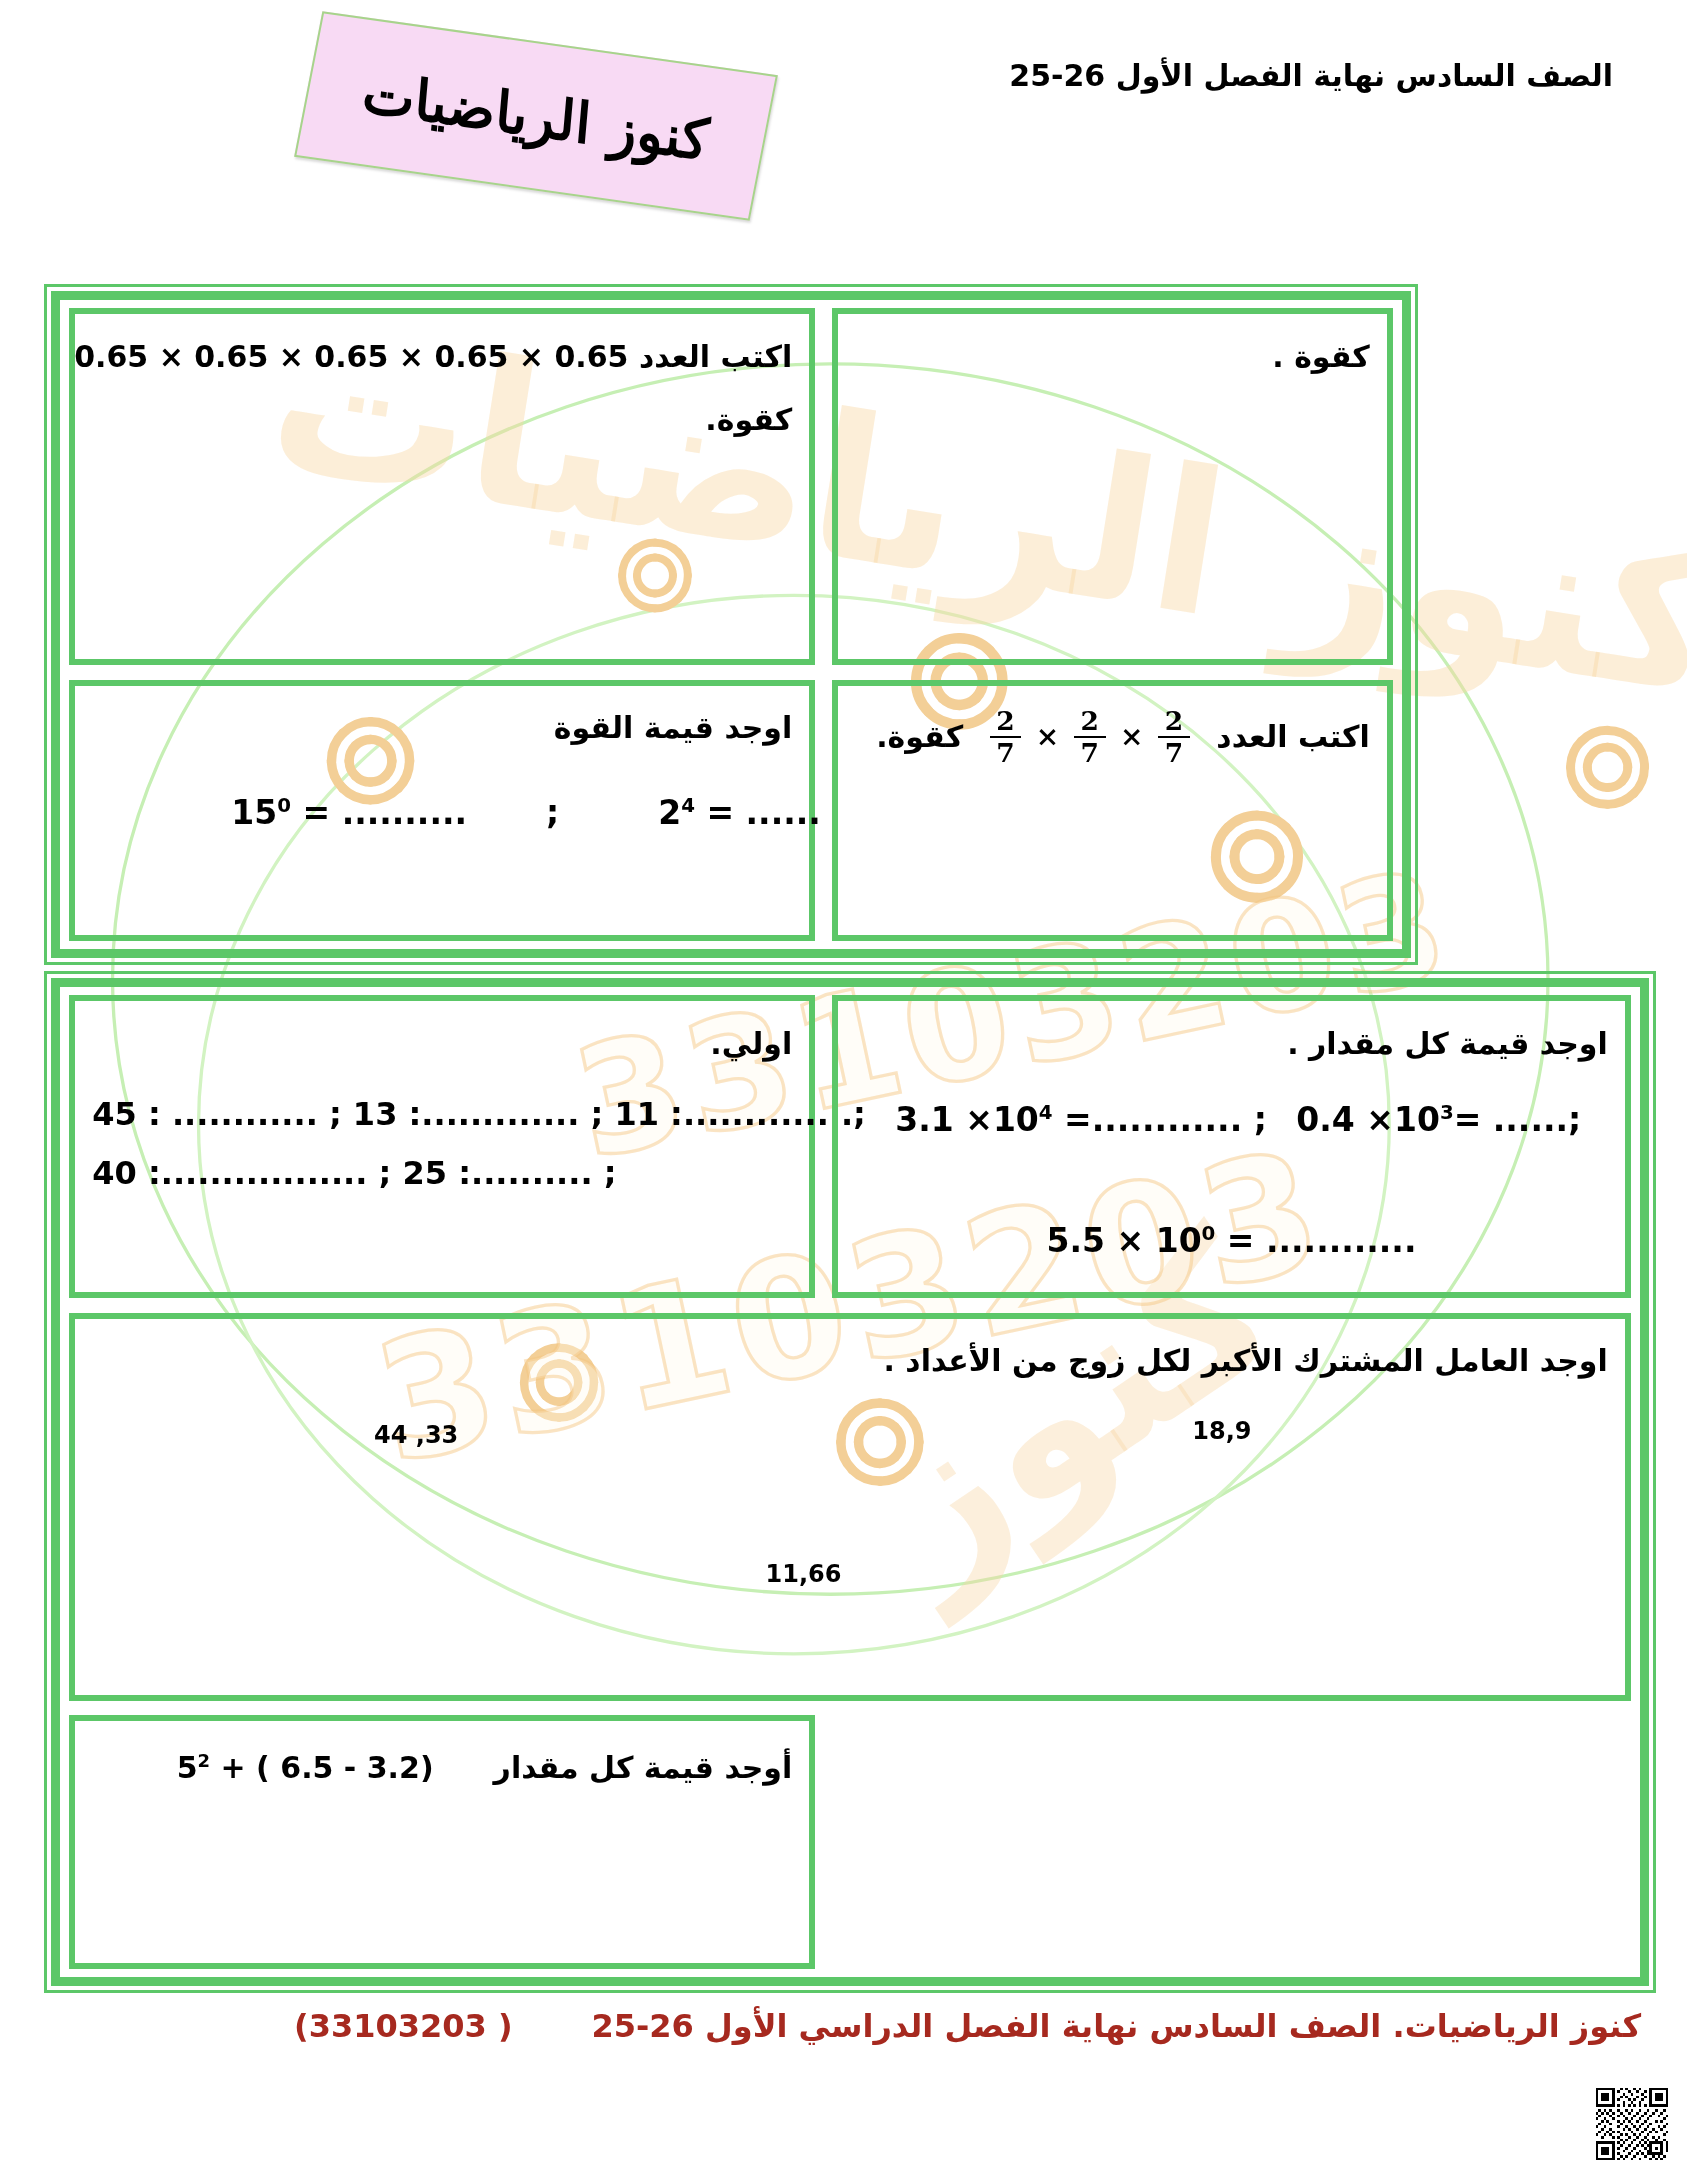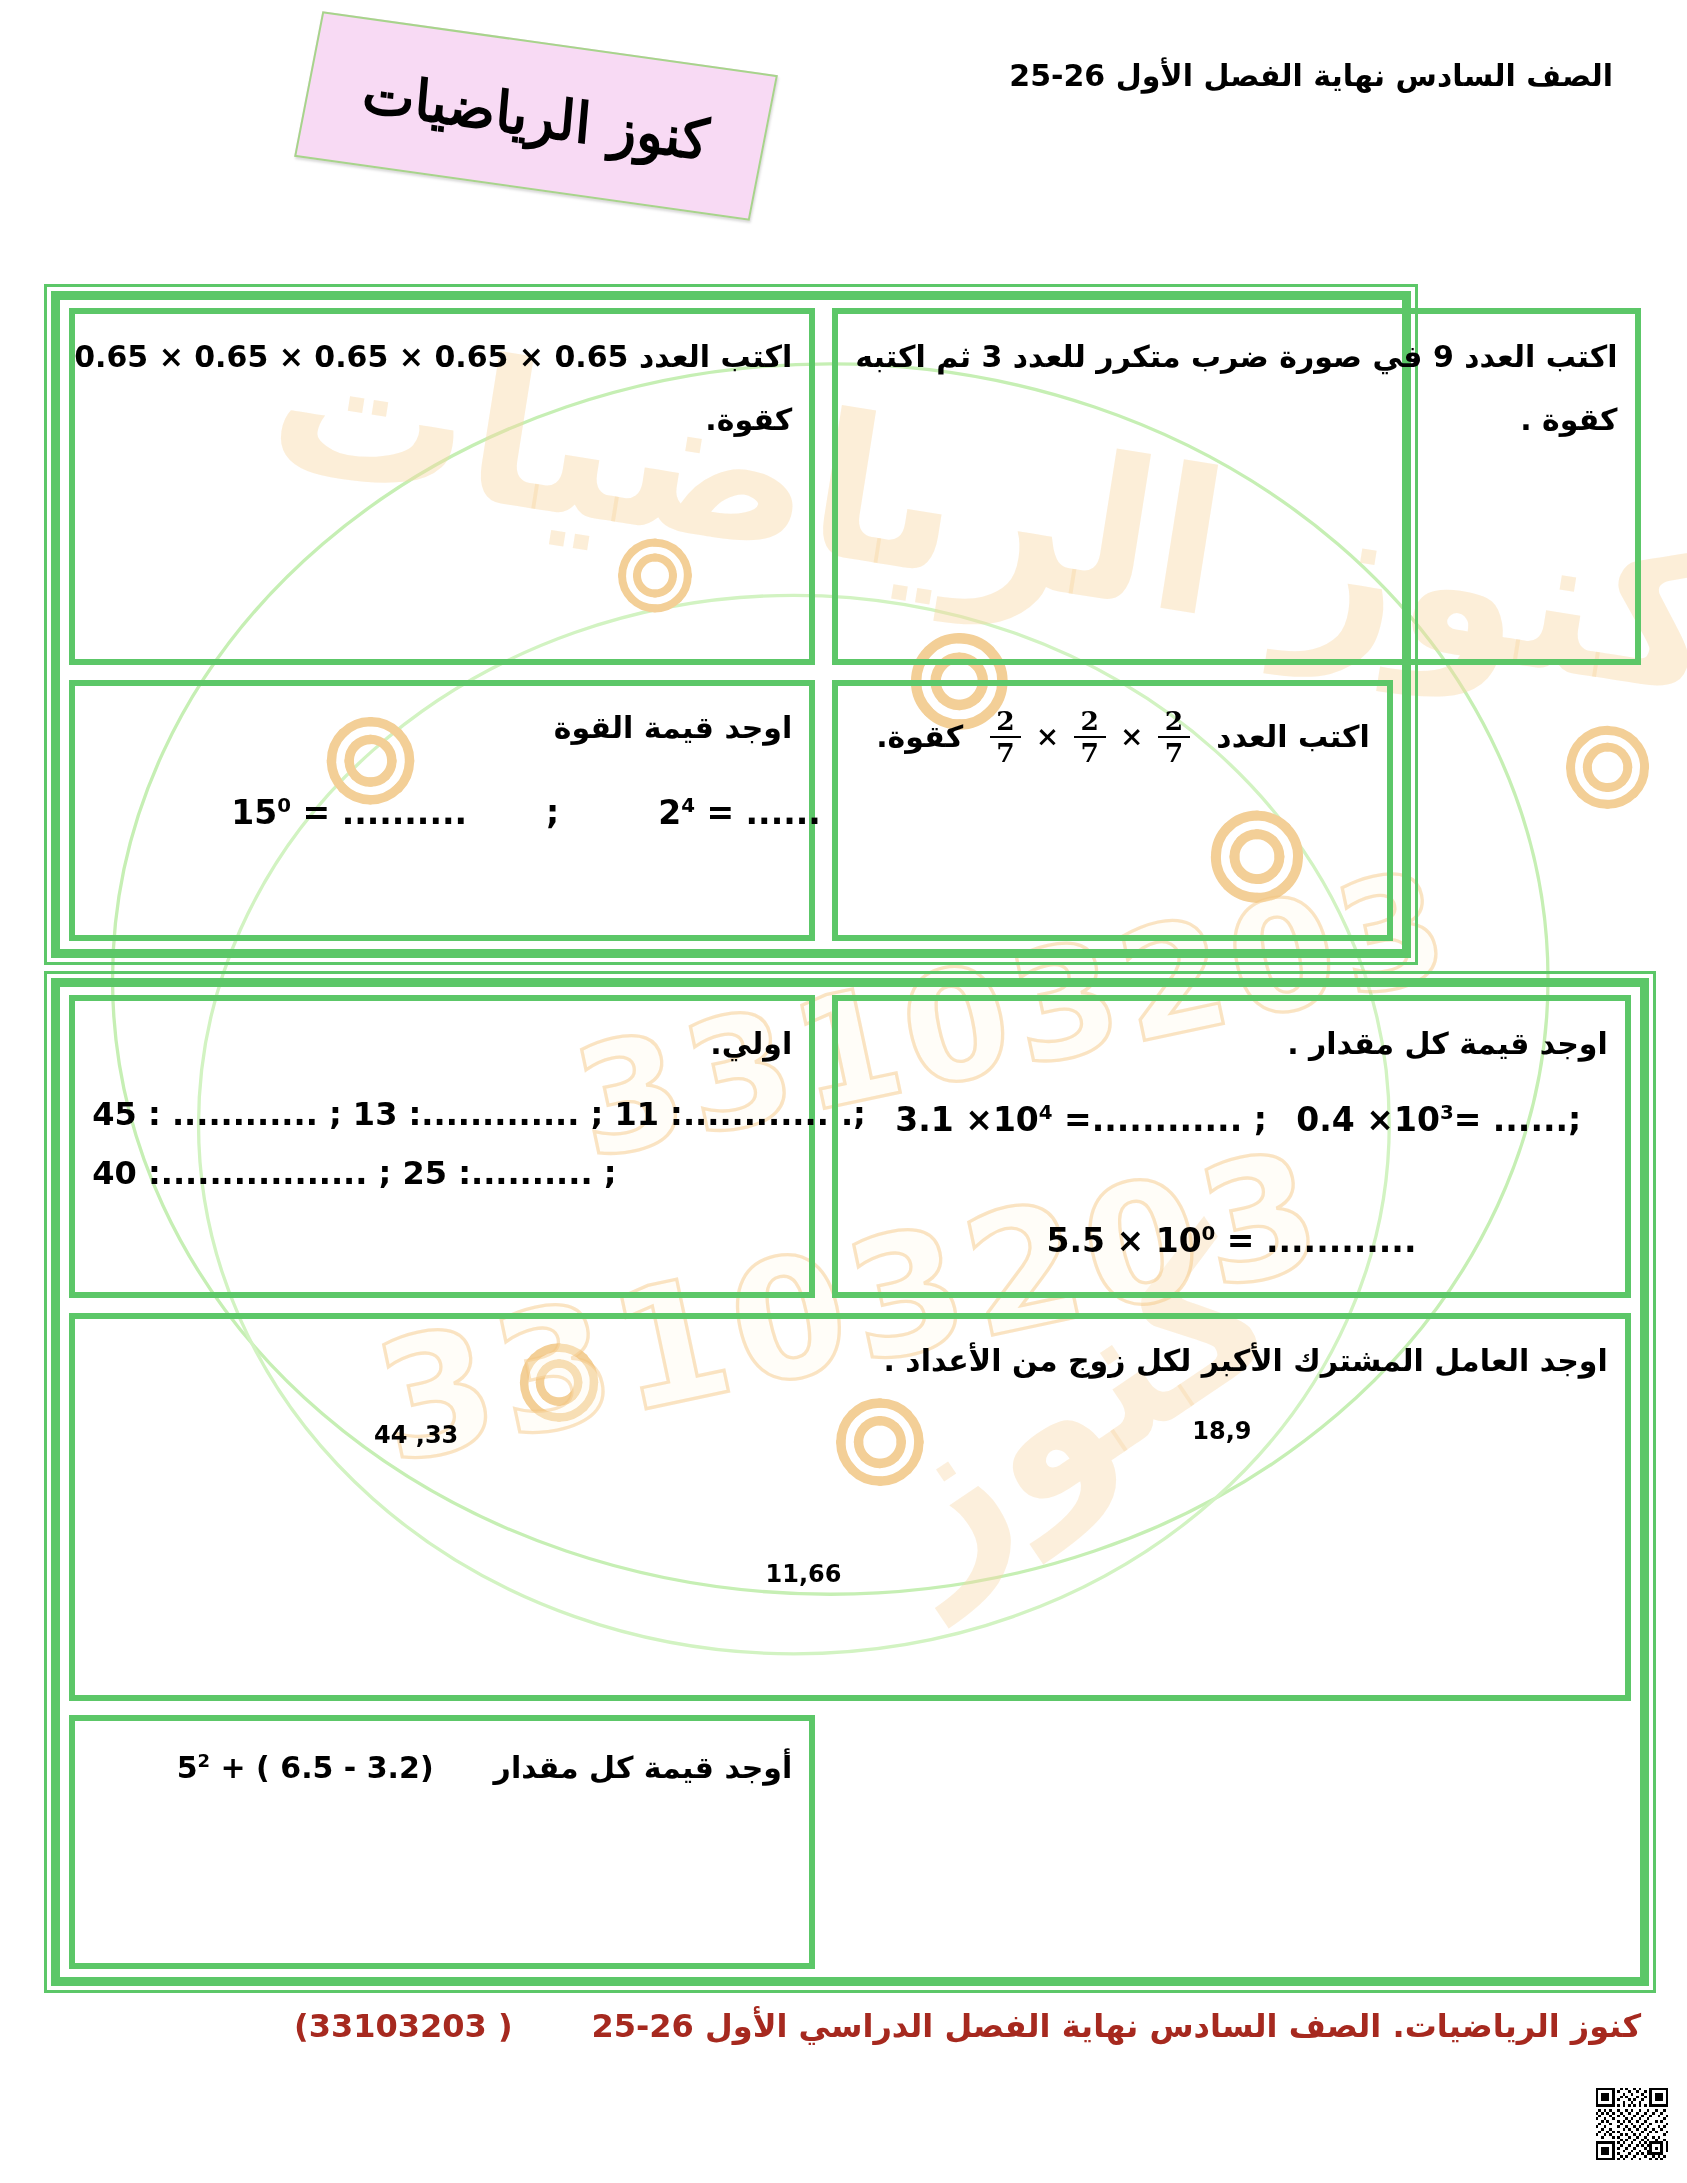--- a/index.html
+++ b/index.html
@@ -124,21 +124,20 @@
 
   <div class="group group1">
     <div class="group-inner">
 
       <div class="row row1">
         <div class="pbox colL">
           <div class="t-line">اكتب العدد   0.65 × 0.65 ×  0.65 × 0.65 × 0.65</div>
           <div>كقوة.</div>
         </div>
         <div class="pbox colR">
-          <div class="t-line">اكتب العدد 9 في صورة ضرب متكرر للعدد 3 ثم  اكتبه</div>
           <div>كقوة .</div>
         </div>
       </div>
 
       <div class="row row2">
         <div class="pbox colL">
           <div class="t-line">اوجد قيمة القوة</div>
           <div class="b3-math">
             <span>15</span><sup>0</sup><span> = ..........</span><span class="semi">;</span><span>2</span><sup>4</sup><span> = ......</span>
           </div>

